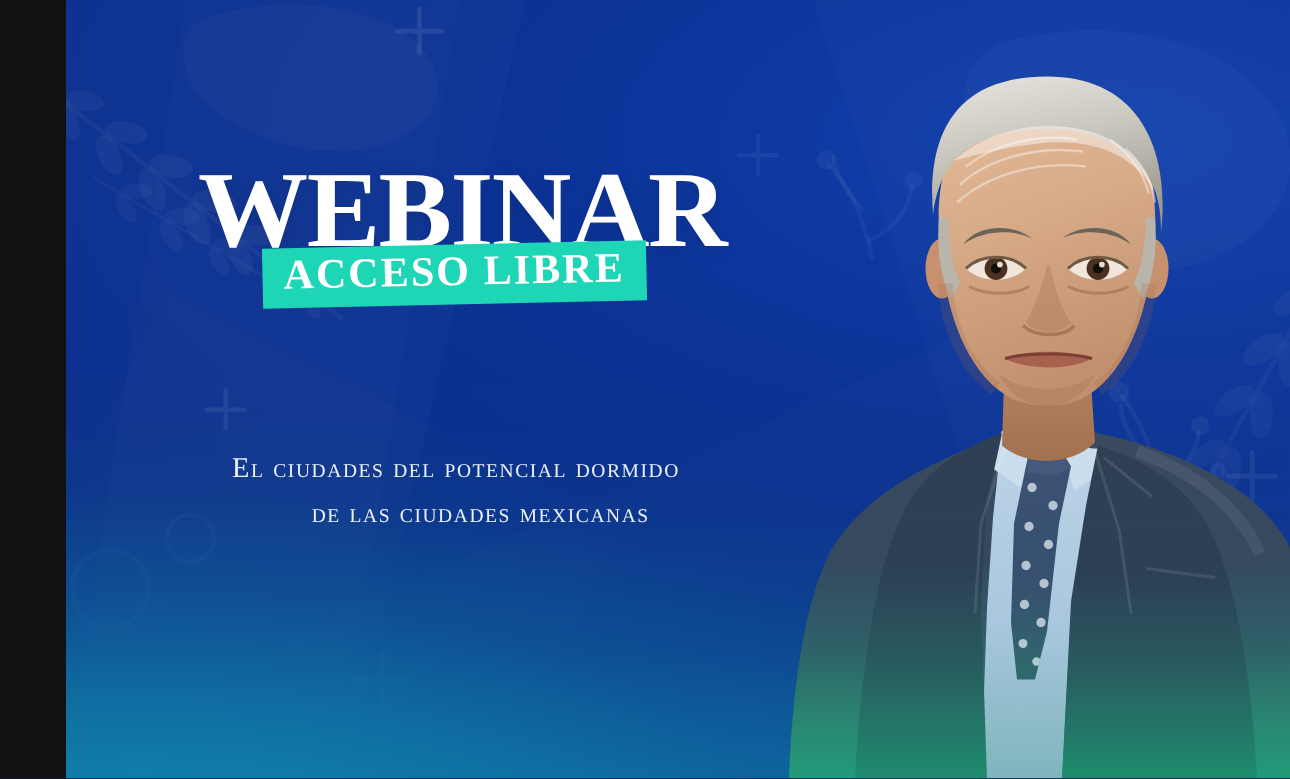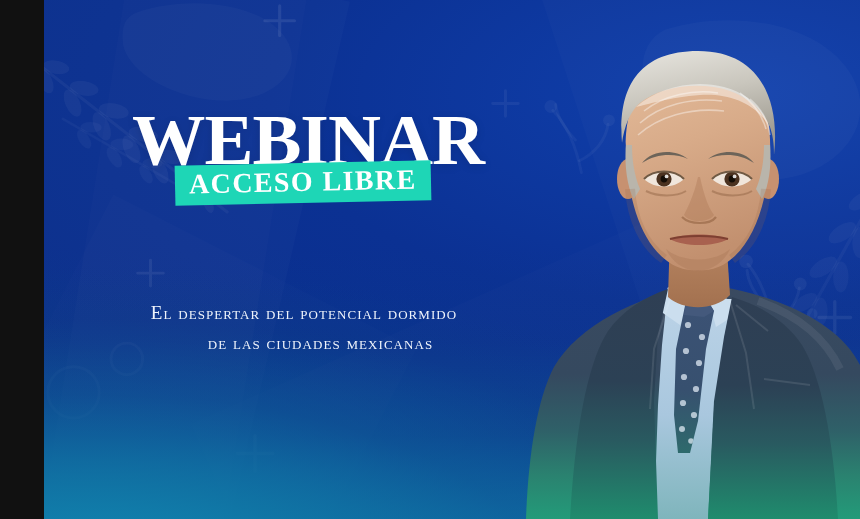--- a/index.html
+++ b/index.html
@@ -421,18 +421,18 @@
     <div class="webinar">WEBINAR</div>
 
     <div class="acceso-wrap">
       <div class="acceso-band">
         <span>ACCESO LIBRE</span>
       </div>
     </div>
 
 
     <div class="sub">
-      <span class="l1">El despertar del potencial dormido</span>
+      <span class="l1">El ciudades del potencial dormido</span>
       <span class="l2">de las ciudades mexicanas</span>
     </div>
 
   </div>
 </div>
 
 </body></html>

